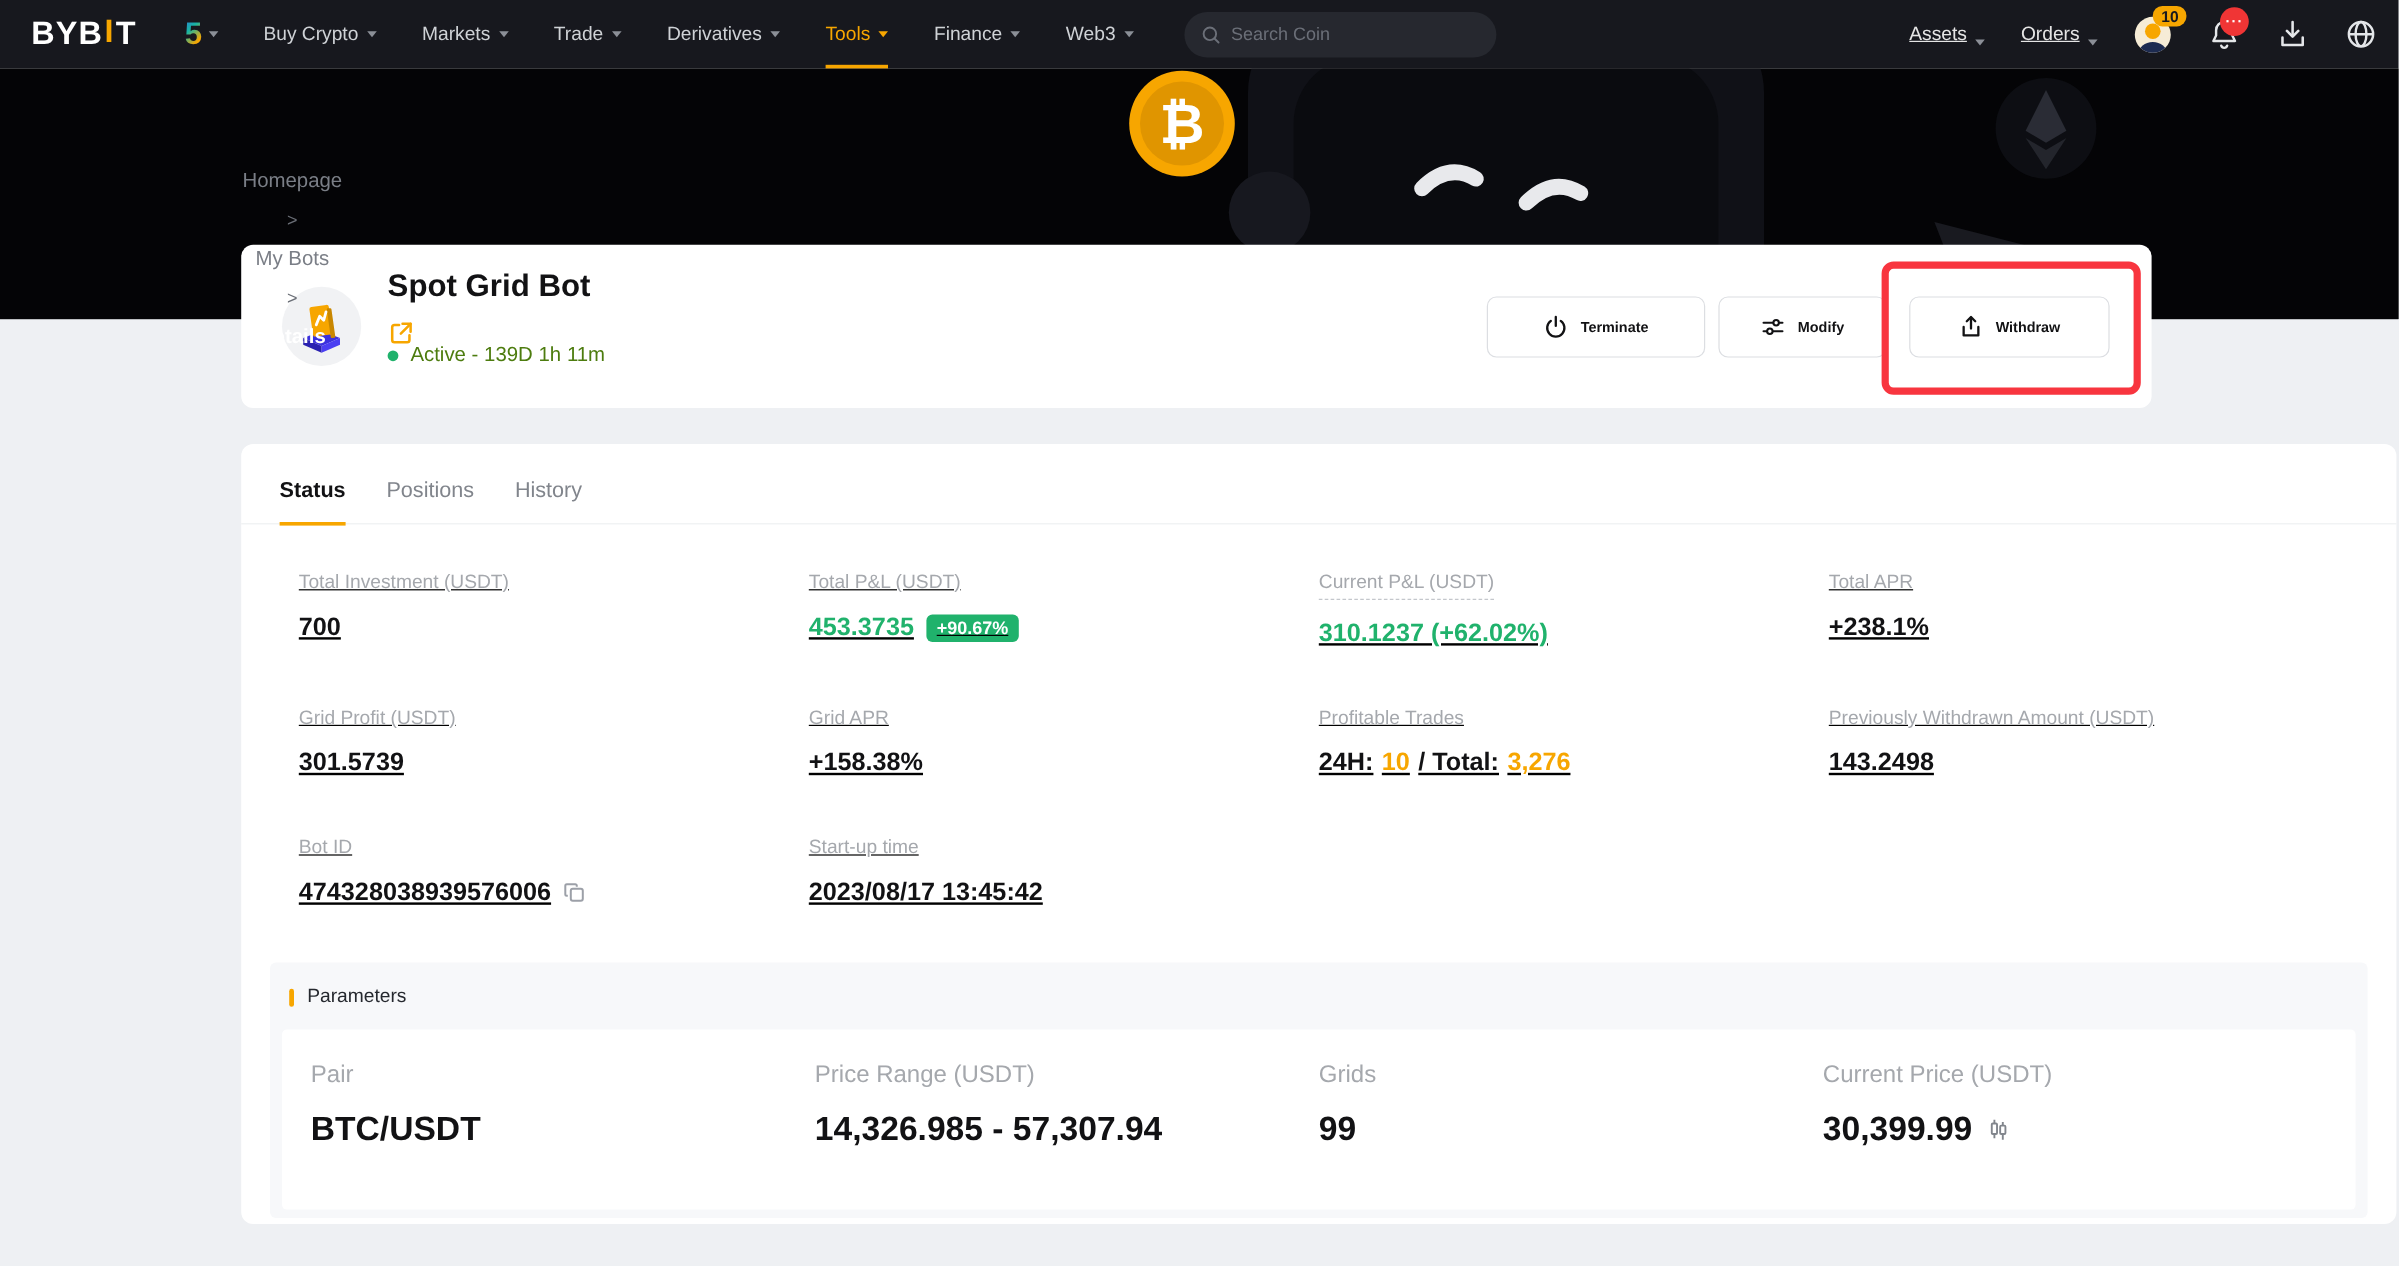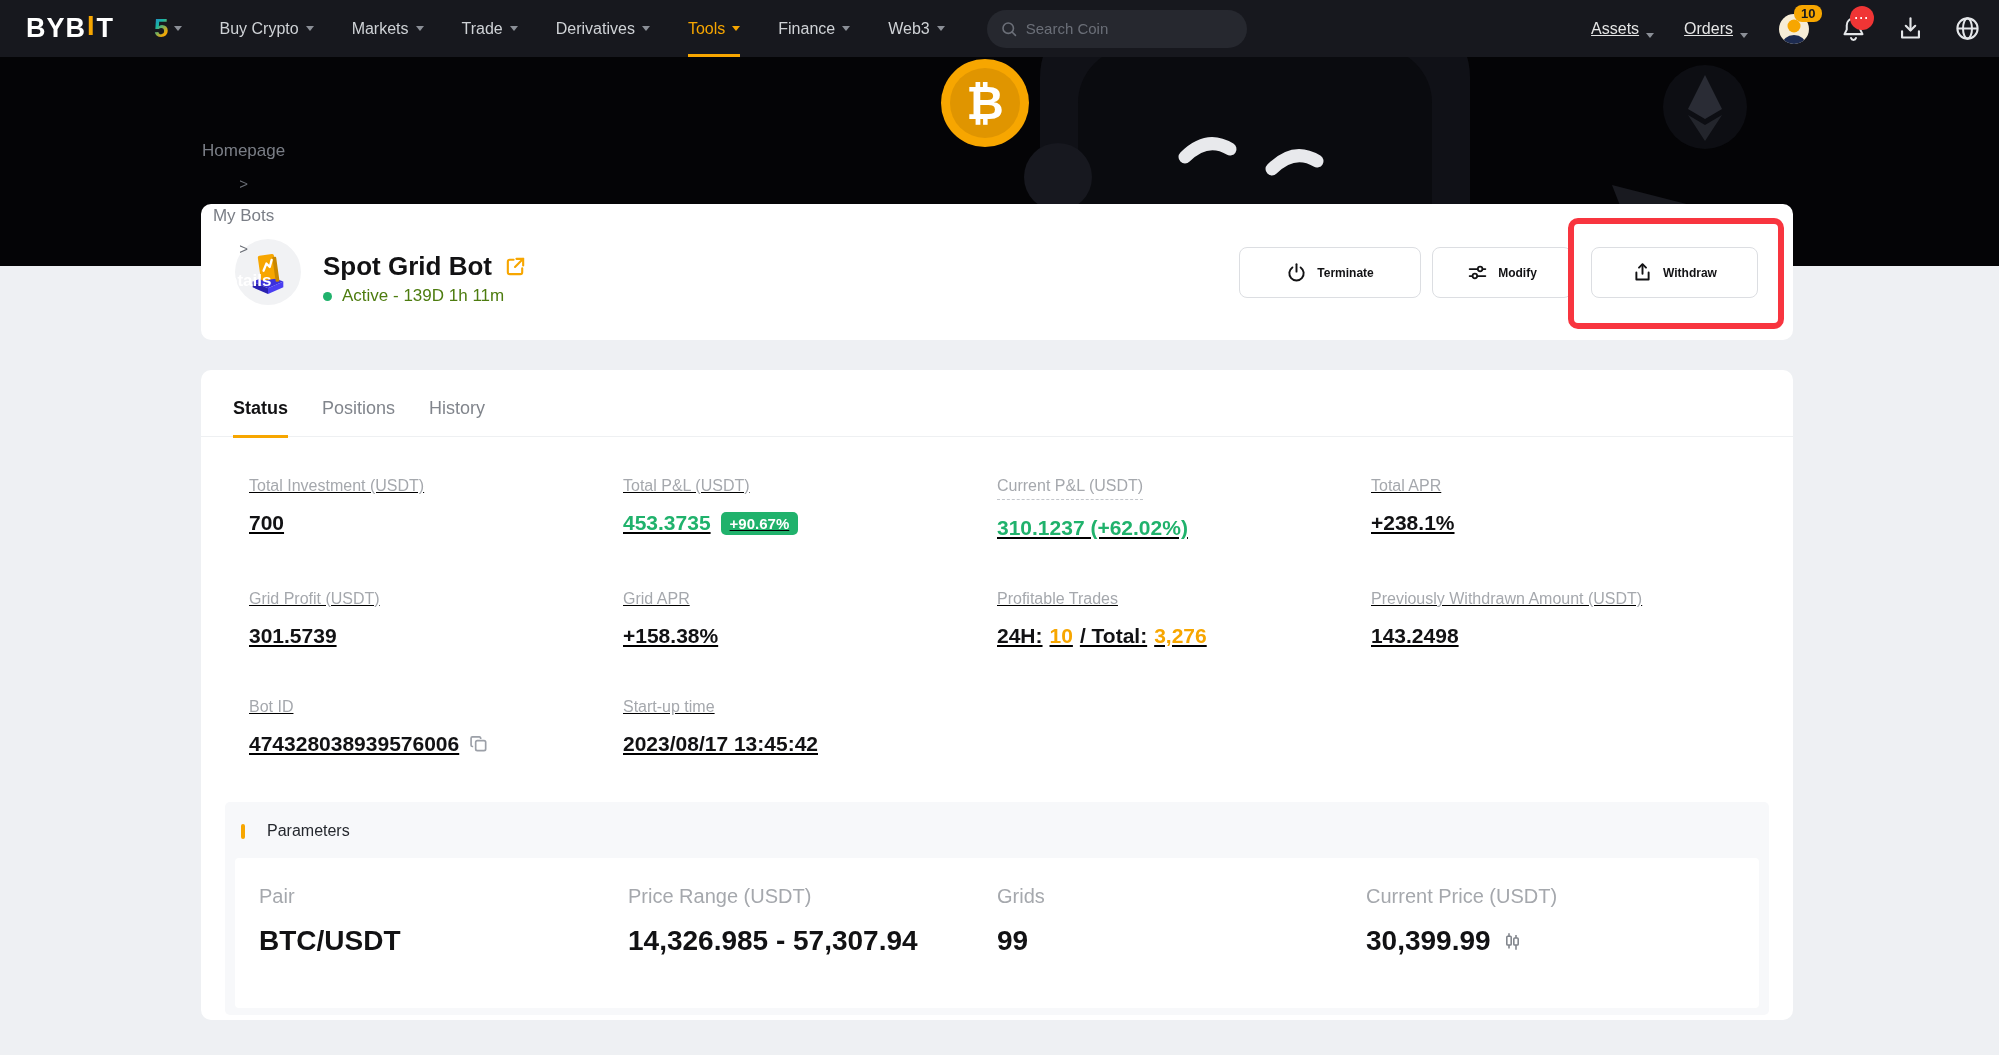--- a/index.html
+++ b/index.html
@@ -43,52 +43,52 @@
   .breadcrumb { position:absolute; top:141px; left:202px; z-index:5; display:flex; align-items:center; gap:14px; font-size:17px;flex-direction:column; }
   .crumb { color:#7a7e86; cursor:pointer; }
   .crumb-sep { color:#6a6e76; font-size:15px; }
   .crumb-current { color:#ffffff; font-weight:700; }
 
   
   .header-card { position:absolute; left:201px; top:204px; width:1592px; height:136px; background:#ffffff;
                  border-radius:10px; z-index:4; }
   .bot-avatar { position:absolute; left:34px; top:35px; width:66px; height:66px; border-radius:50%;
                 background:#f1f2f4; display:flex; align-items:center; justify-content:center; }
-  .bot-title-row { position:absolute; left:122px; top:47px; display:flex; align-items:center; gap:12px; }
+  .bot-title-row { position:absolute; left:122px; top:19px; display:flex; gap:12px;flex-direction:column; }
   .bot-title { font-size:26px; font-weight:700; color:#121214; }
   .bot-status-row { position:absolute; left:122px; top:82px; display:flex; align-items:center; gap:10px; }
   .status-dot { width:9px; height:9px; border-radius:50%; background:#20b26c; }
   .bot-status { font-size:17px; color:#4d7c0f; }
   .btn { position:absolute; top:43px; height:51px; background:#fff; border:1px solid #dcdee2; border-radius:8px;
          display:flex; align-items:center; justify-content:center; gap:10px; font-size:12px; font-weight:700;
          color:#121214; cursor:pointer; }
   .btn-terminate { left:1038px; width:182px; }
   .btn-modify { left:1231px; width:140px; }
   .btn-withdraw { left:1390px; width:167px; }
   .withdraw-annotation { position:absolute; left:1367px; top:14px; width:216px; height:111px;
          border:6px solid #f8353f; border-radius:10px; pointer-events:none; z-index:6; }
 
   
-  .main-card { position:absolute; left:201px; top:370px; width:1592px; height:650px; background:#ffffff;
+  .main-card { position:absolute; left:201px; top:370px; width:1796px; height:650px; background:#ffffff;
                border-radius:10px; z-index:3; }
   .tabs { display:flex; gap:34px; padding:28px 32px 0; border-bottom:1px solid #eef0f2; }
   .tab { font-size:18px; color:#81858c; padding-bottom:16px; cursor:pointer; }
   .tab.active { color:#121214; font-weight:700; border-bottom:3px solid #f7a600; margin-bottom:-2px; }
 
   .stats { display:grid; grid-template-columns:repeat(4,1fr); row-gap:50px; padding:40px 48px 0;text-decoration:underline; }
   .stat-label { font-size:16px; color:#a5a8ad; margin-bottom:16px; }
   .stat-label .dotted { border-bottom:1px dashed #c4c7cc; padding-bottom:4px; display:inline-block; }
   .stat-value { font-size:21px; font-weight:700; color:#121214; display:flex; align-items:center; gap:10px; }
   .green { color:#20b26c; }
   .orange { color:#f7a600; }
   .pnl-badge { background:#20b26c; color:#ffffff; font-size:15px; font-weight:700; border-radius:5px;
                padding:4px 9px; line-height:1; }
 
   .params { margin:46px 24px 0; background:#f7f8fa; border-radius:5px; height:213px; }
-  .params-header { display:flex; align-items:center; gap:22px; padding:20px 16px 16px; }
+  .params-header { display:flex; align-items:center; gap:11px; padding:20px 16px 16px; }
   .params-bar { width:4px; height:15px; background:#f7a600; border-radius:2px; }
   .params-title { font-size:16px; color:#25282e; }
   .params-panel { margin:2px 10px 10px; background:#ffffff; border-radius:4px; height:150px;
                   display:grid; grid-template-columns:repeat(4,1fr); padding:27px 24px 0; }
   .param-label { font-size:20px; color:#a5a8ad; margin-bottom:17px; }
   .param-value { font-size:28px; font-weight:700; color:#121214; display:flex; align-items:center; gap:11px; }
 
   svg { display:block; }
 </style>
 </head>

